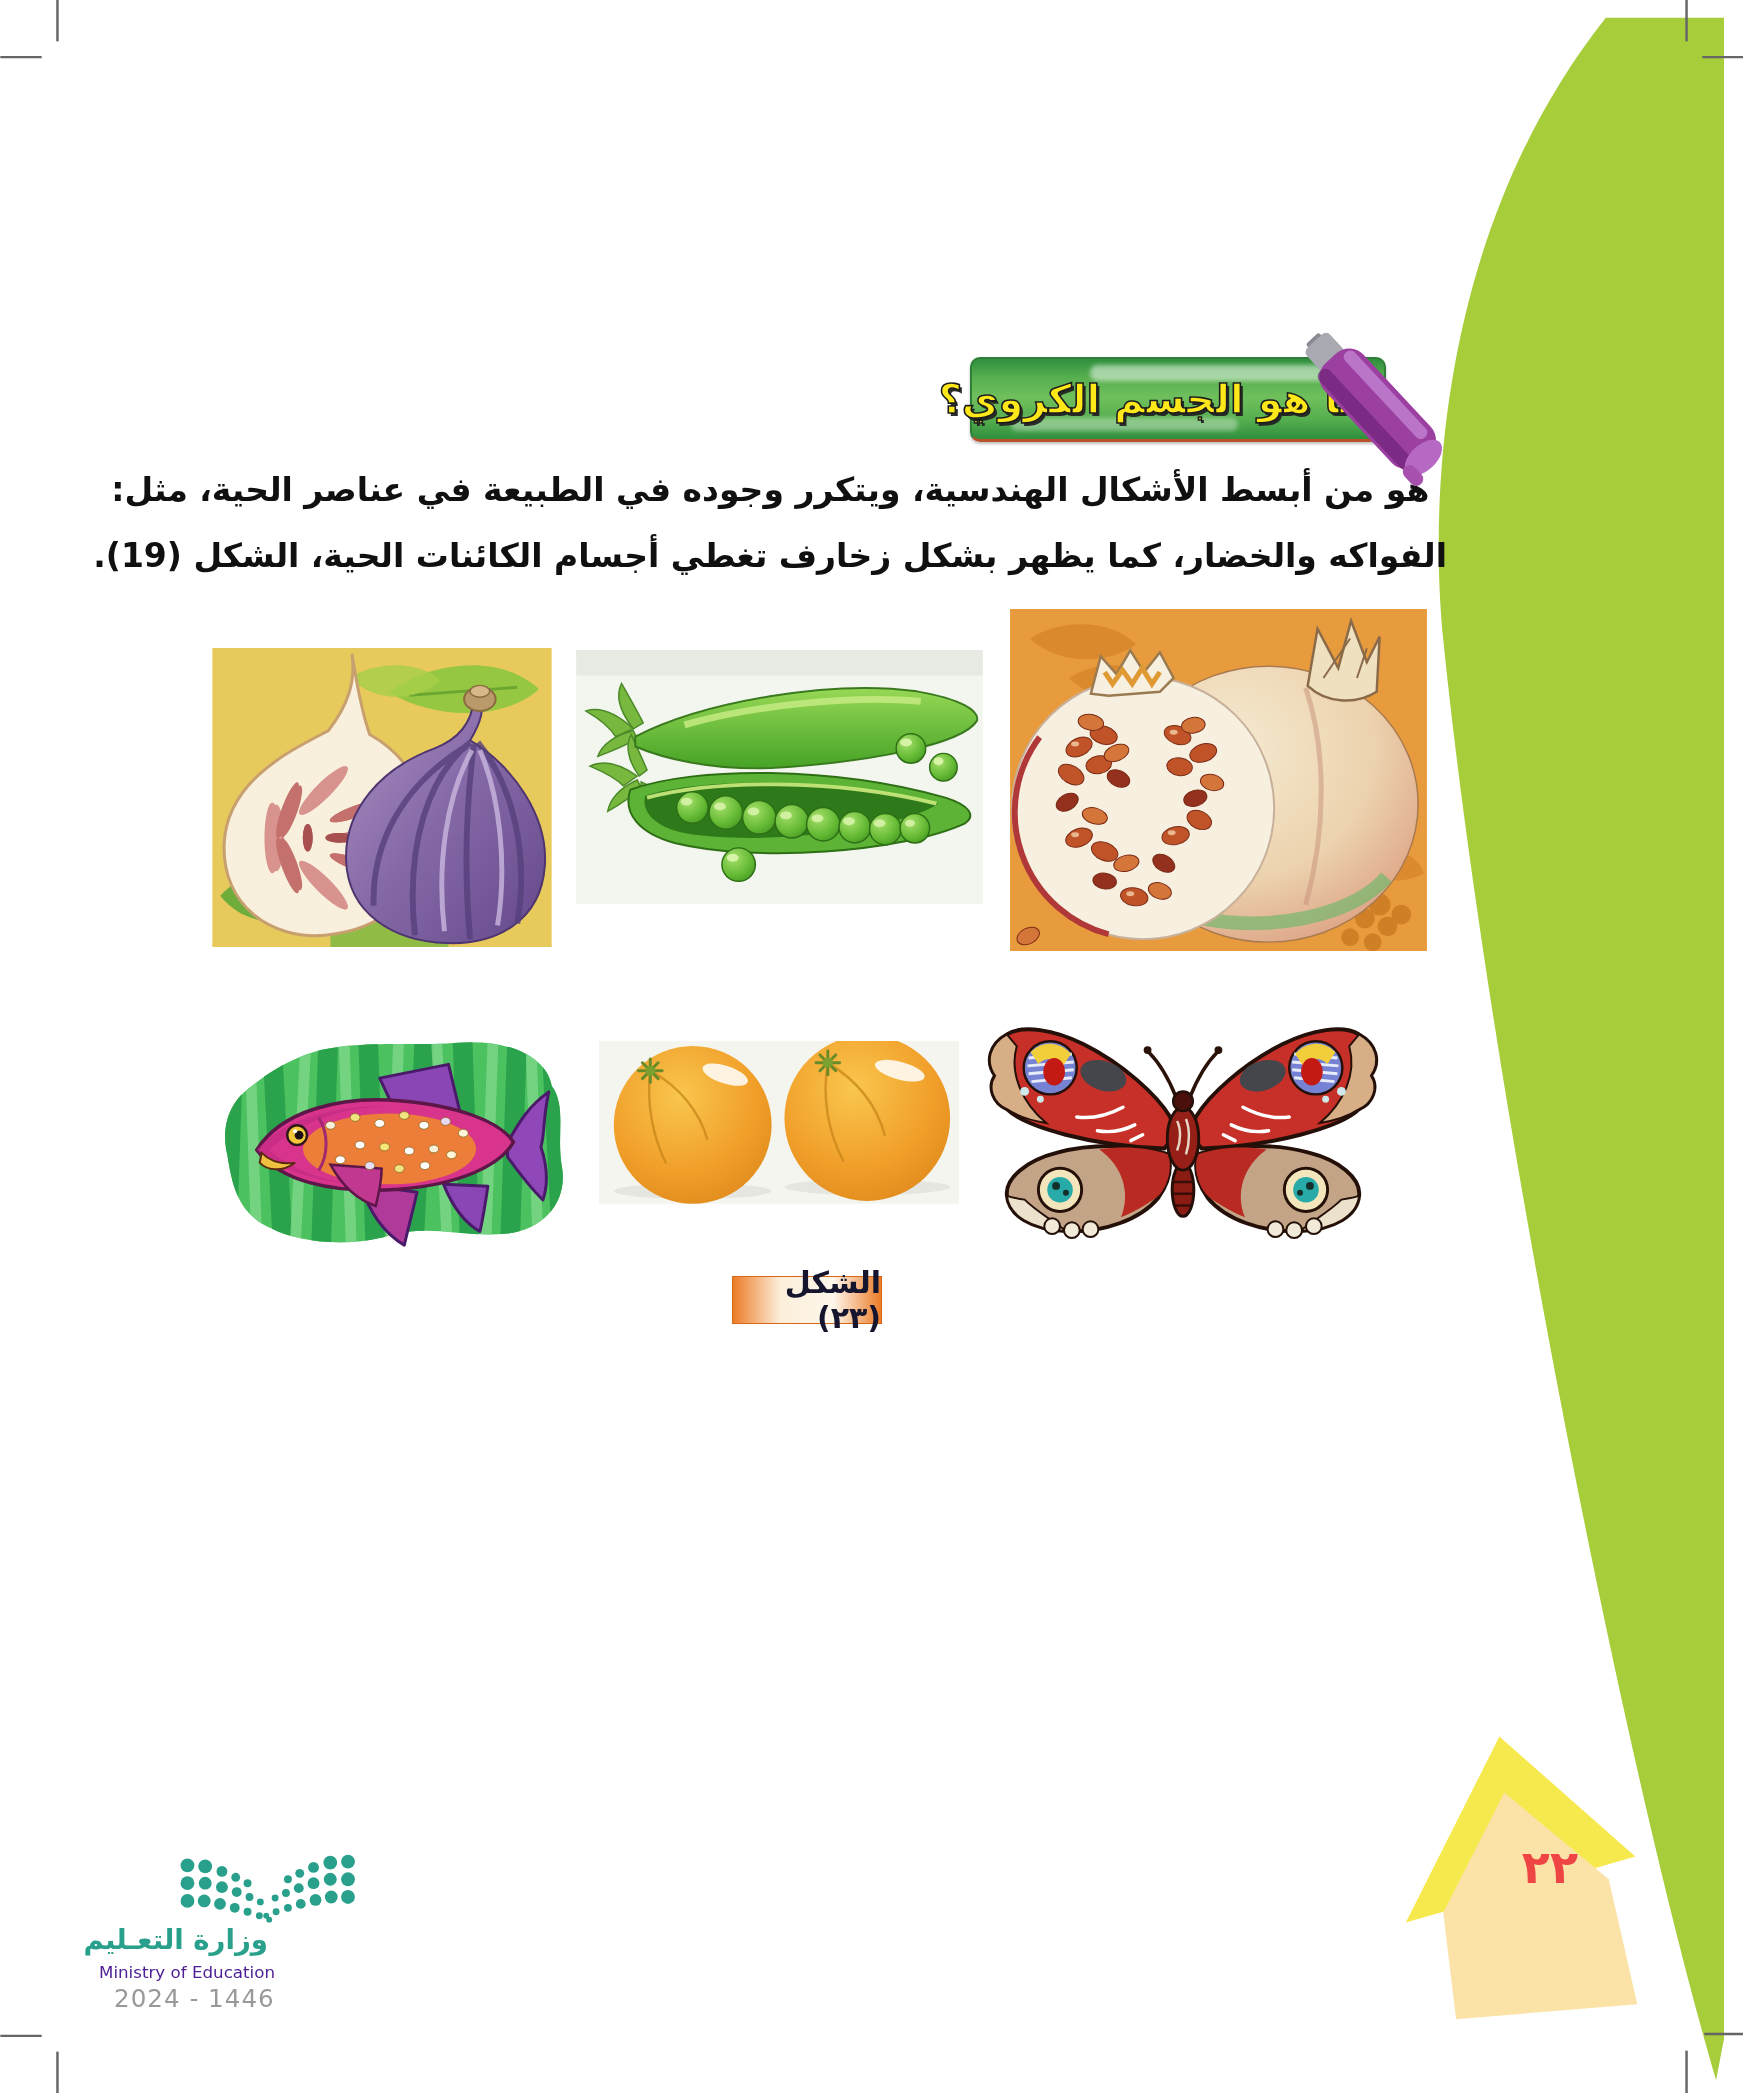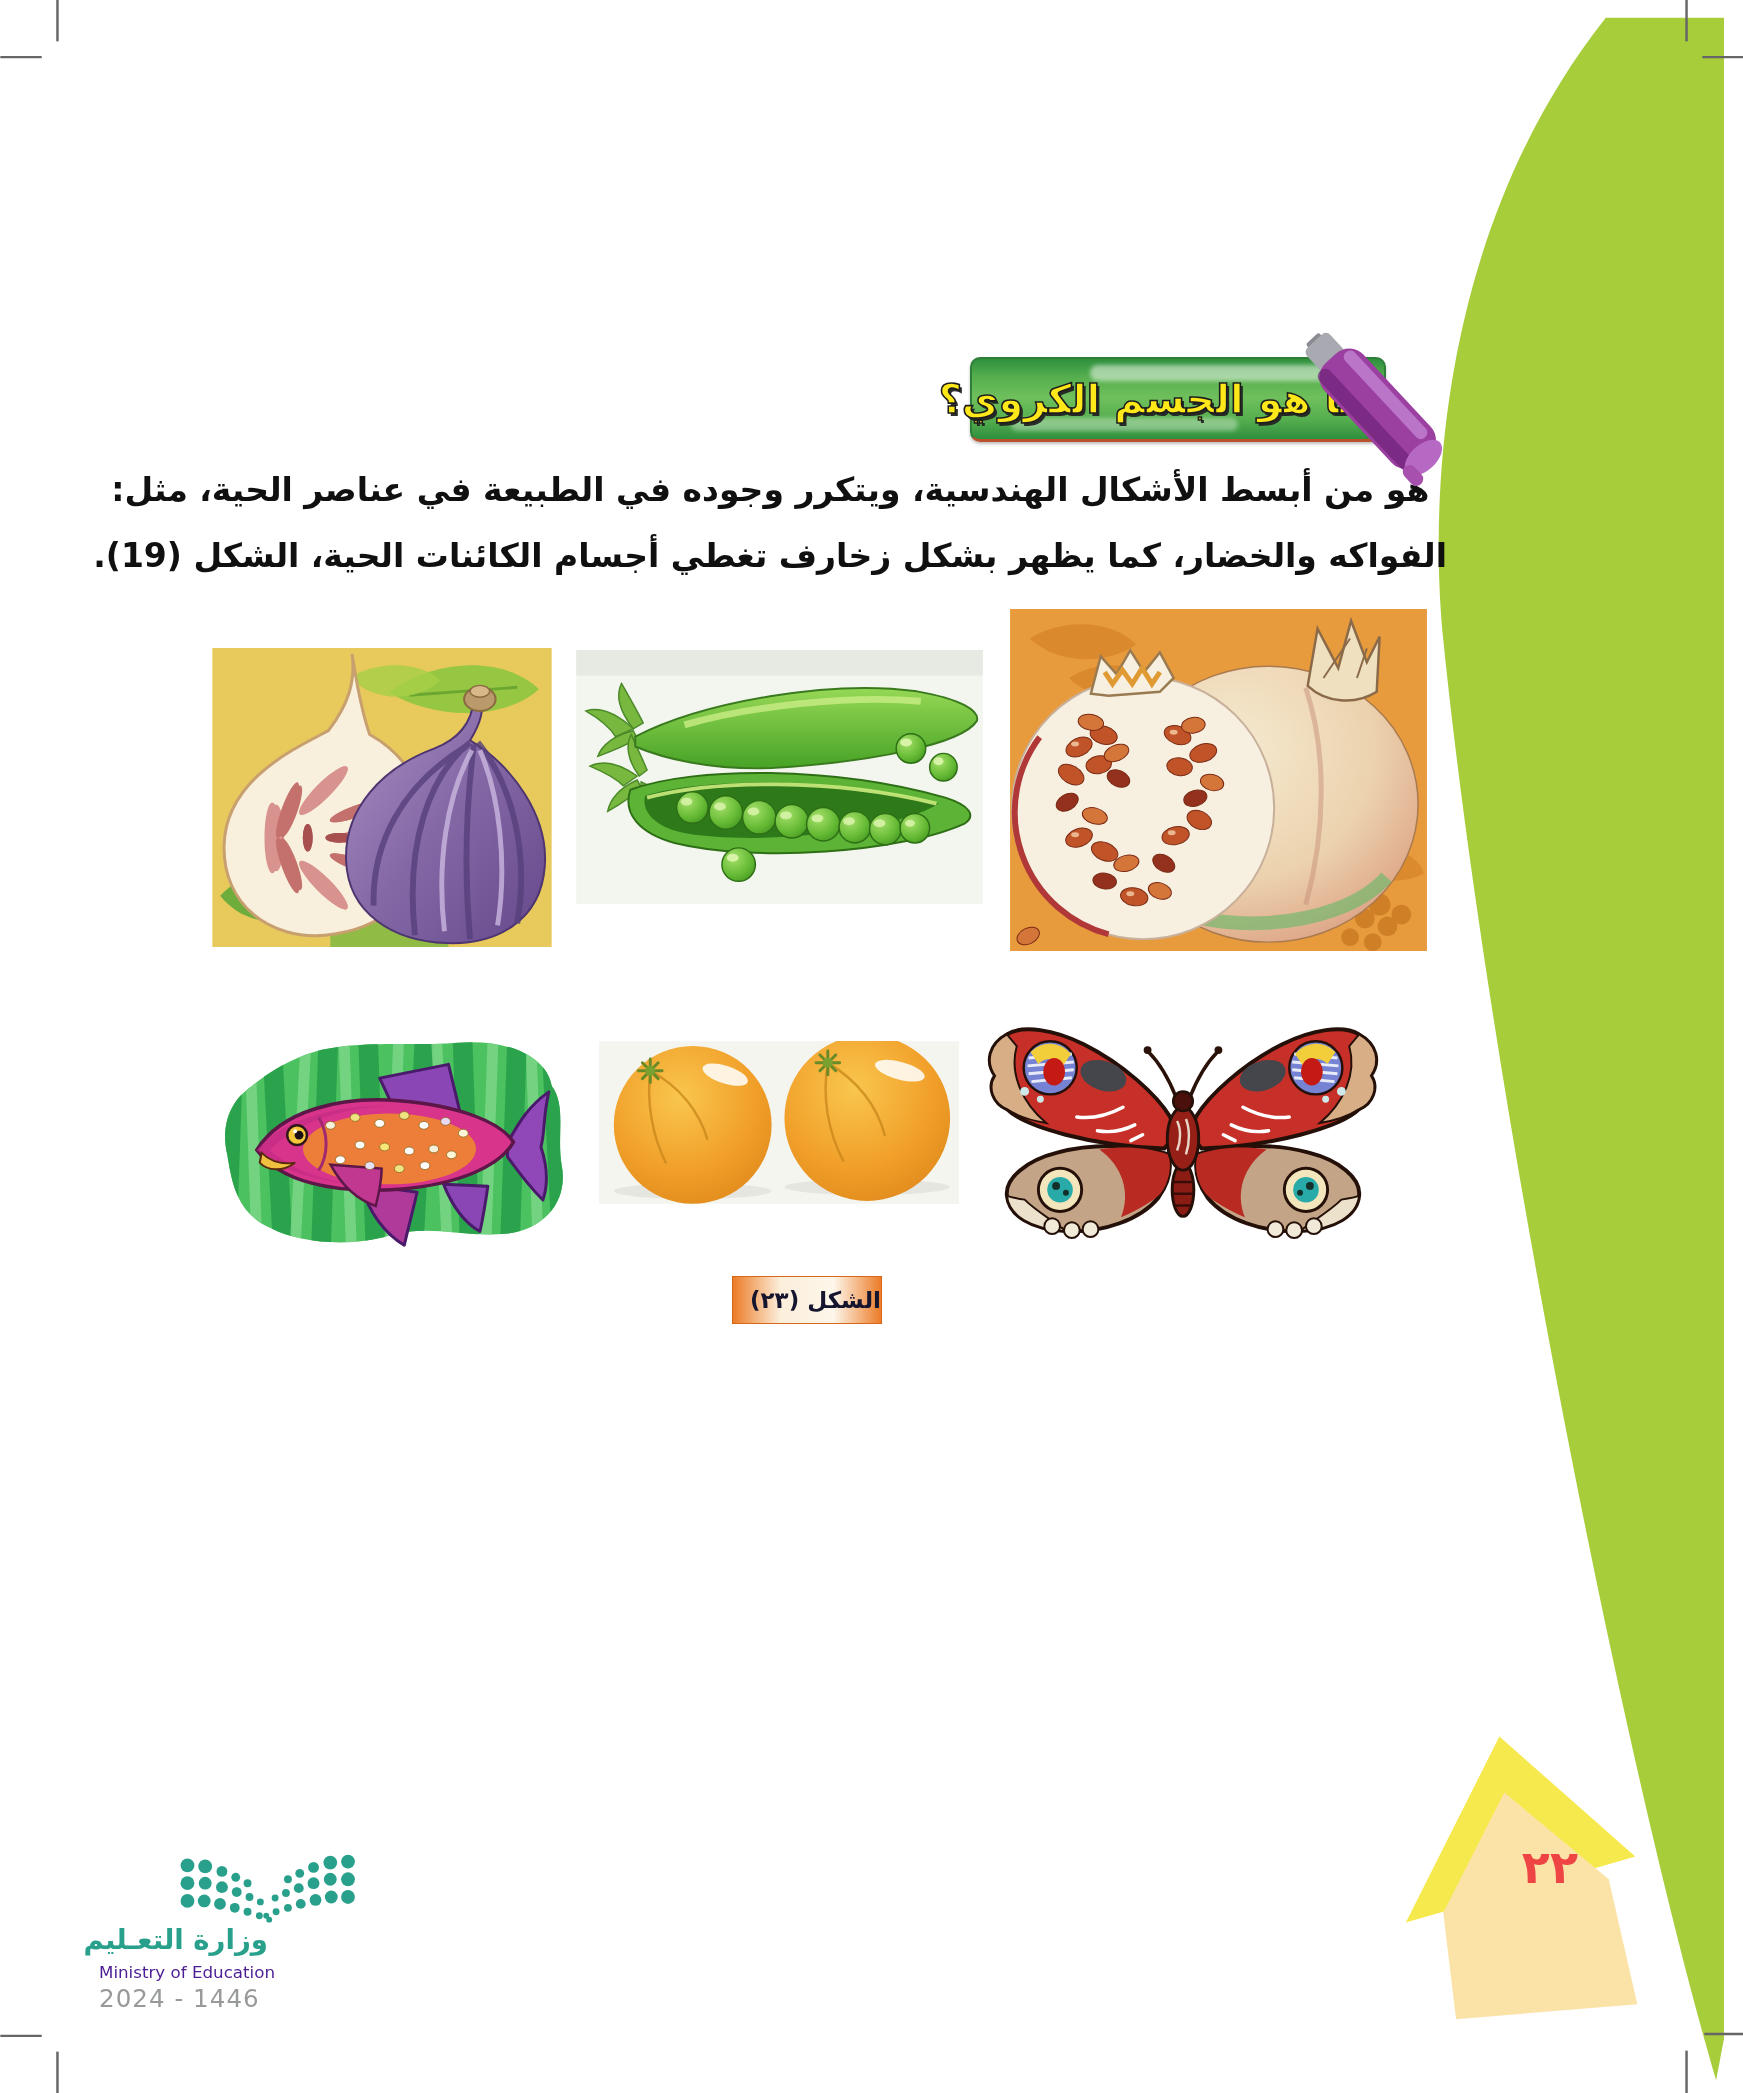--- a/index.html
+++ b/index.html
@@ -30,32 +30,32 @@
   
   .paragraph{position:absolute;right:297px;top:457px;width:1220px;z-index:2;direction:rtl;
              color:#101010;font-weight:bold;font-size:33px;line-height:66px;}
   .paragraph .pline{text-align:right;text-align-last:justify;white-space:nowrap;}
   .paragraph .pline.first{text-indent:17.7px;}
 
   
   .caption-badge{position:absolute;left:732px;top:1276px;width:148px;height:46px;z-index:2;
                  background:linear-gradient(90deg,#ec7c28 0%,#fcefdb 32%,#fdf6ea 68%,#ec7c28 100%);
                  border:1px solid #d86818;display:flex;align-items:center;
-                 direction:rtl;font-size:23px;font-weight:bold;color:#15152e;}
+                 direction:rtl;font-size:30px;font-weight:bold;color:#15152e;}
 
   
   .page-number{position:absolute;left:1476px;top:1840px;width:102px;z-index:2;text-align:right;
                font-size:46px;font-weight:bold;color:#ef4444;}
 
   
   .logo-ar{position:absolute;left:99px;top:1923px;width:169px;z-index:2;direction:rtl;text-align:left;
            font-size:27.6px;font-weight:bold;color:#29a08b;white-space:nowrap;}
   .logo-en{position:absolute;left:99px;top:1962px;width:177px;z-index:2;
            font-size:16.7px;color:#4c1d95;white-space:nowrap;}
-  .logo-years{position:absolute;left:99px;top:1984px;z-index:2;
+  .logo-years{position:absolute;left:114px;top:1984px;z-index:2;
               font-size:24.6px;color:#97999b;letter-spacing:1px;white-space:nowrap;}
 
   .fig-box{position:absolute;z-index:1;}
 </style>
 </head>
 <body>
 
 <div class="page">
 
   <svg id="base-svg" width="1744" height="2093" viewBox="0 0 1770 2125">

